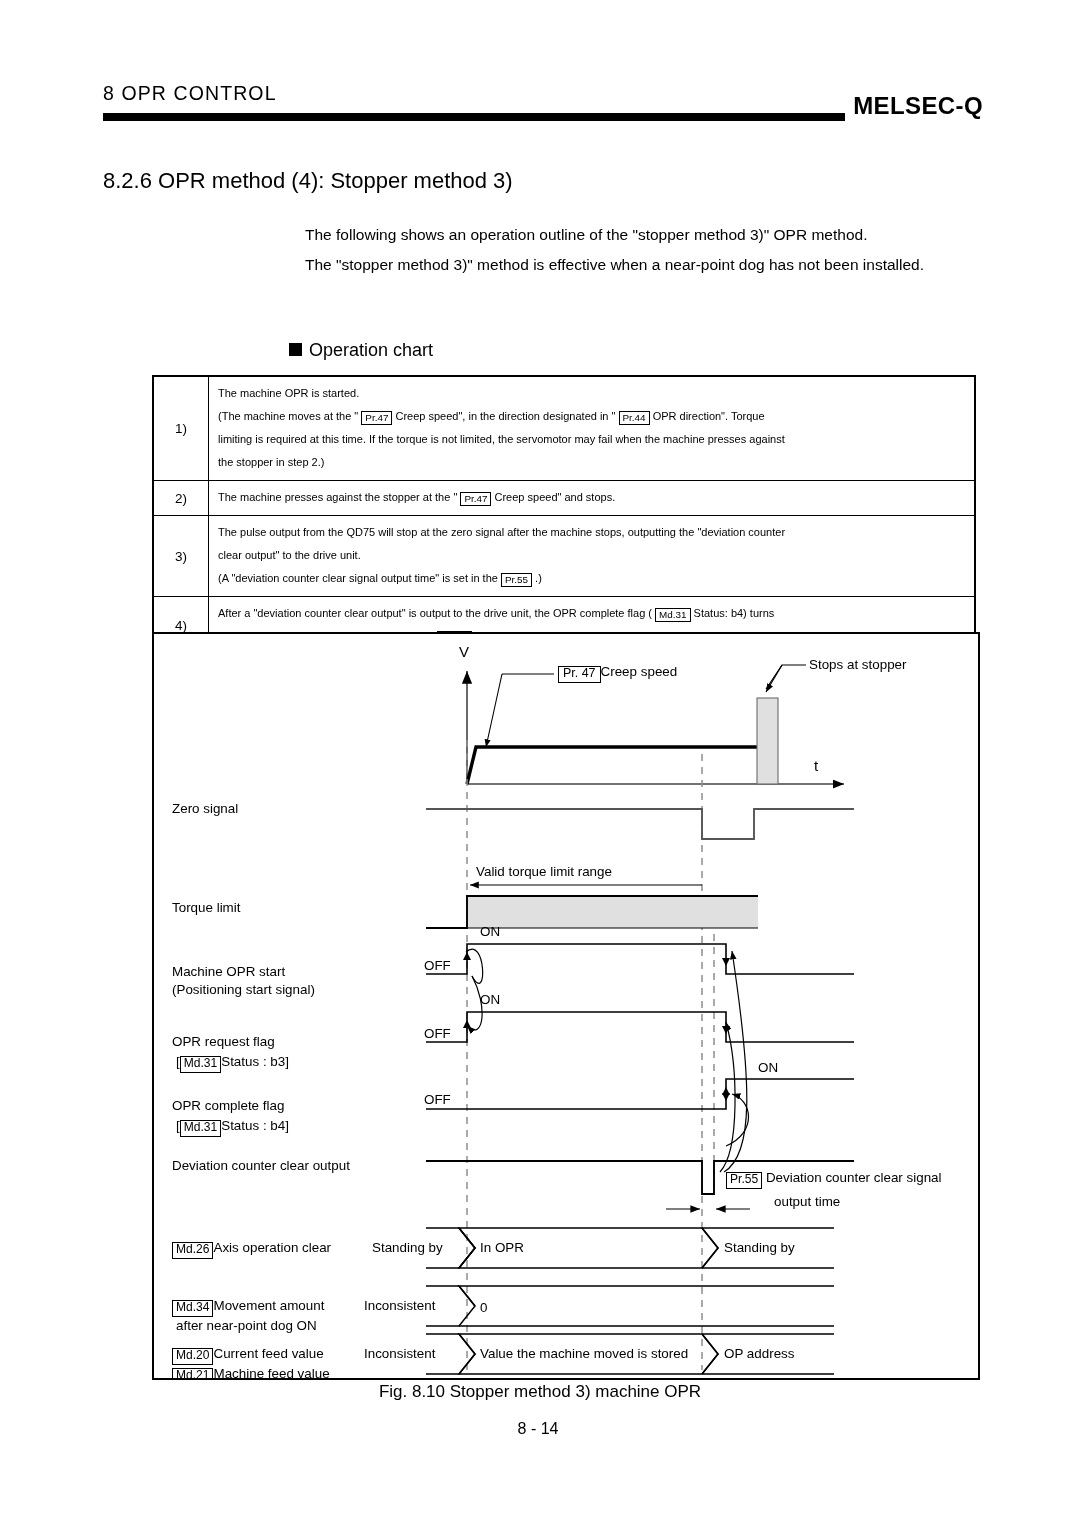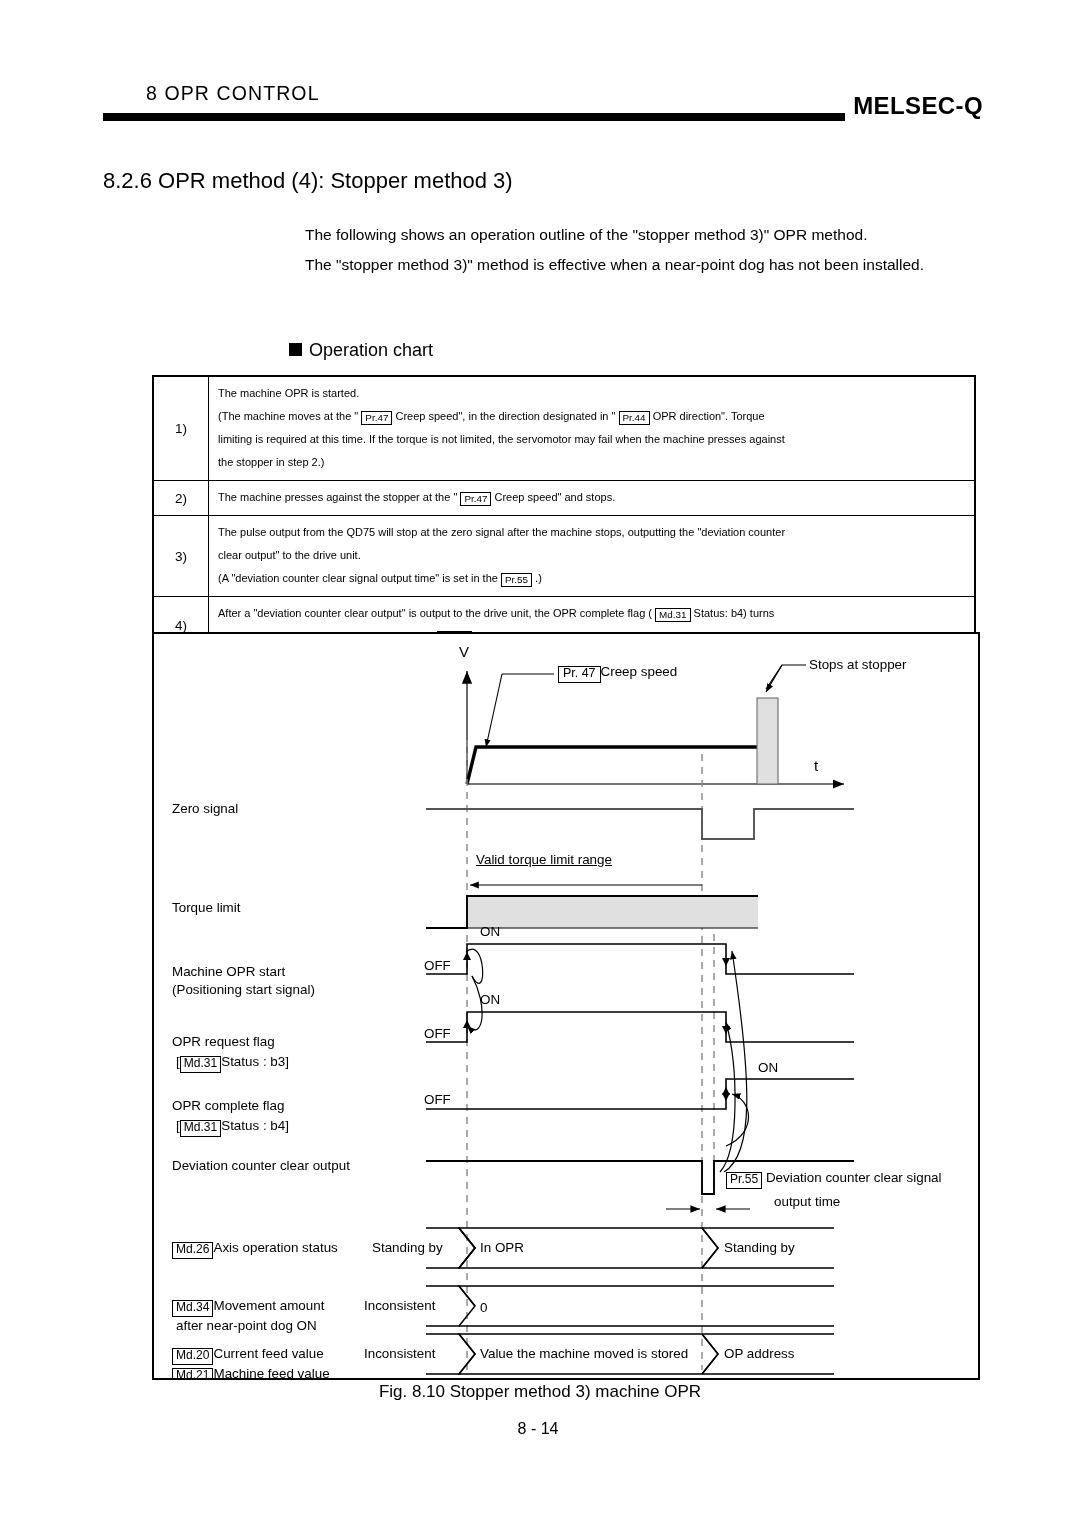--- a/index.html
+++ b/index.html
@@ -21,21 +21,20 @@
     position: absolute;
     left: 0; top: 0;
     width: 1080px; height: 140px;
   }
   #chapter-title {
     position: absolute;
     left: 103px; top: 82px;
     font-size: 19.5px;
     letter-spacing: 1.1px;
     white-space: nowrap;
-    margin-left: 43px;
   }
   #brand-title {
     position: absolute;
     right: 97px; top: 92px;
     font-size: 24px;
     font-weight: bold;
     letter-spacing: 0.4px;
     white-space: nowrap;
   }
   #header-rule {
@@ -283,21 +282,21 @@
 
   <div class="lbl" style="left:305px; top:8px; font-size:15px;">V</div>
   <div class="lbl" style="left:660px; top:122px; font-size:15px;">t</div>
 
   <div class="lbl" style="left:404px; top:28px;"><span class="pbox">Pr. 47</span><span>Creep speed</span></div>
 
   <div class="lbl" style="left:655px; top:21px;">Stops at stopper</div>
 
   <div class="lbl" style="left:18px; top:165px;text-align:right;">Zero signal</div>
 
-  <div class="lbl" style="left:322px; top:216px;text-decoration:underline;">Valid torque limit range</div>
+  <div class="lbl" style="left:322px; top:228px;">Valid torque limit range</div>
   <div class="lbl" style="left:18px; top:264px;">Torque limit</div>
 
   <div class="lbl" style="left:326px; top:288px;">ON</div>
   <div class="lbl" style="left:270px; top:322px;">OFF</div>
   <div class="lbl" style="left:18px; top:328px;">Machine OPR start</div>
   <div class="lbl" style="left:18px; top:346px;">(Positioning start signal)</div>
 
   <div class="lbl" style="left:326px; top:356px;">ON</div>
   <div class="lbl" style="left:270px; top:390px;">OFF</div>
   <div class="lbl" style="left:18px; top:398px;">OPR request flag</div>
@@ -306,21 +305,21 @@
   <div class="lbl" style="left:604px; top:424px;">ON</div>
   <div class="lbl" style="left:270px; top:456px;">OFF</div>
   <div class="lbl" style="left:18px; top:462px;">OPR complete flag</div>
   <div class="lbl" style="left:22px; top:482px;">[<span class="pbox sm">Md.31</span><span>Status : b4</span>]</div>
 
   <div class="lbl" style="left:18px; top:522px;">Deviation counter clear output</div>
 
   <div class="lbl" style="left:572px; top:534px;"><span class="pbox sm">Pr.55</span> <span>Deviation counter clear signal</span></div>
   <div class="lbl" style="left:620px; top:558px;">output time</div>
 
-  <div class="lbl" style="left:18px; top:604px;"><span class="pbox sm">Md.26</span><span>Axis operation status</span></div>
+  <div class="lbl" style="left:18px; top:604px;"><span class="pbox sm">Md.26</span><span>Axis operation clear</span></div>
   <div class="lbl" style="left:218px; top:604px;">Standing by</div>
   <div class="lbl" style="left:326px; top:604px;">In OPR</div>
   <div class="lbl" style="left:570px; top:604px;">Standing by</div>
 
   <div class="lbl" style="left:18px; top:662px;"><span class="pbox sm">Md.34</span><span>Movement amount</span></div>
   <div class="lbl" style="left:22px; top:682px;">after near-point dog ON</div>
   <div class="lbl" style="left:210px; top:662px;">Inconsistent</div>
   <div class="lbl" style="left:326px; top:664px;">0</div>
 
   <div class="lbl" style="left:18px; top:710px;"><span class="pbox sm">Md.20</span><span>Current feed value</span></div>

